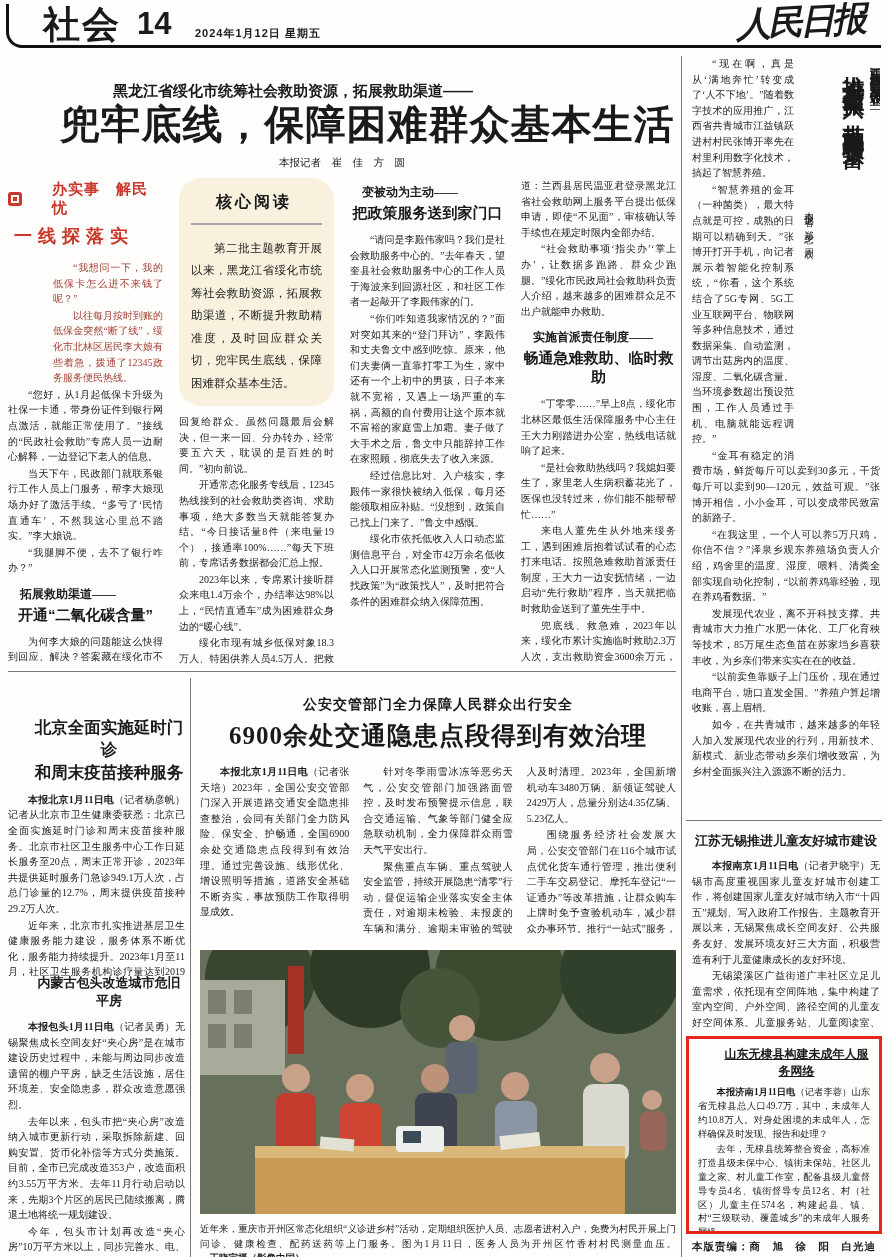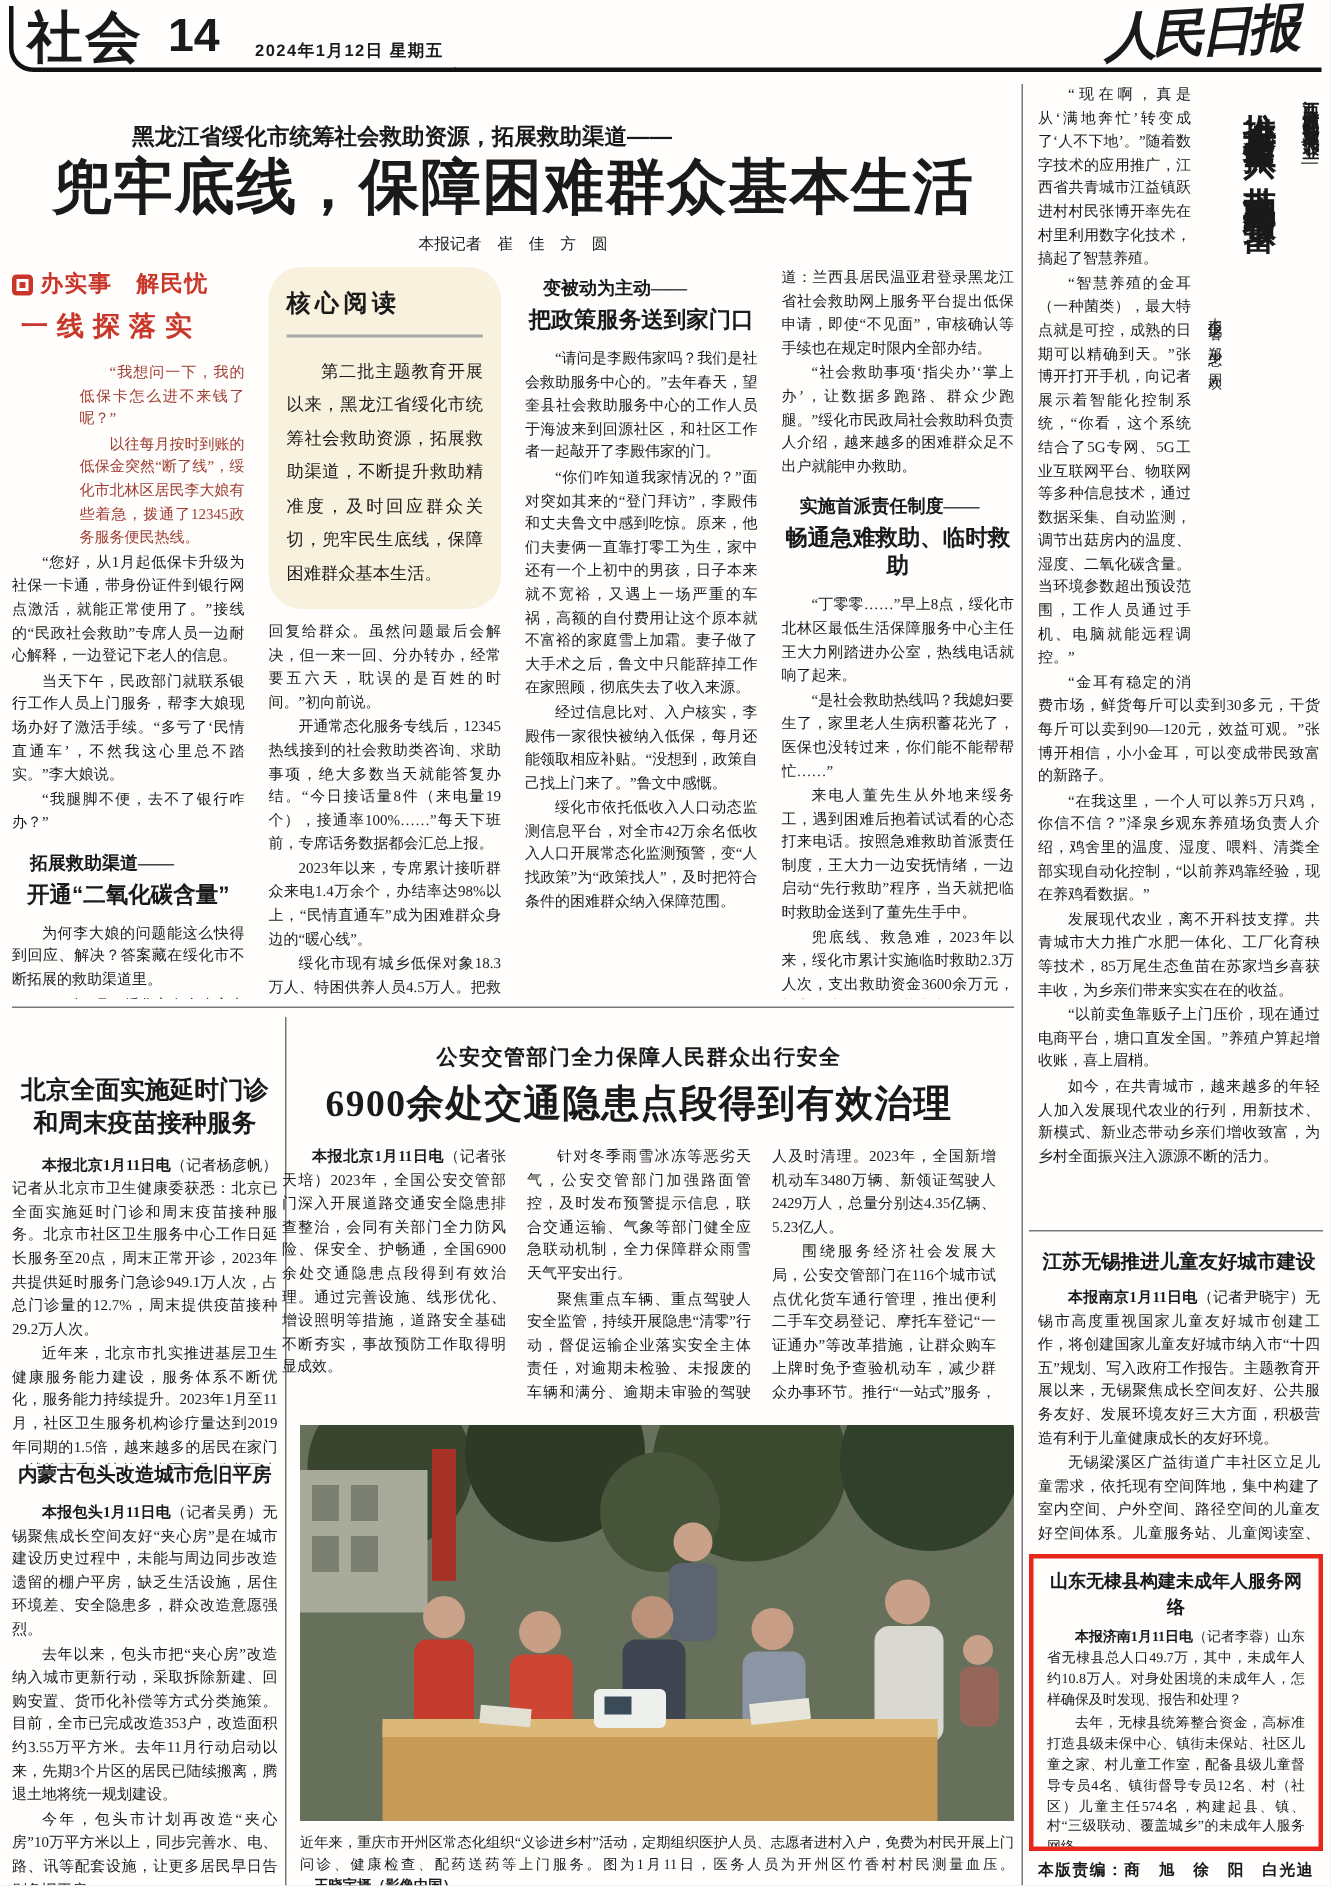--- a/index.html
+++ b/index.html
@@ -1,20 +1,20 @@
 <!DOCTYPE html>
 <html><head>
 <meta charset="utf-8">
 <style>
   * { margin:0; padding:0; box-sizing:border-box; }
   html,body { background:#e9e9e9; }
   body { width:887px; height:1257px; font-family:"Liberation Serif","DejaVu Serif",serif; color:#1a1a1a; }
   #page { position:relative; width:887px; height:1257px; background:#fffefc; overflow:hidden; }
   .abs { position:absolute; }
-  .sans { font-family:"Liberation Sans","DejaVu Sans",sans-serif; }
+  .sans { font-family:"Liberation Sans","DejaVu Sans",sans-serif;margin-left:25px; }
   .p { font-size:10px; line-height:1.56; text-align:justify; text-indent:2em; margin-bottom:1px; }
   .p.red { color:#a03d31;margin-left:45px; }
   .p.noind { text-indent:0; }
   .dl { font-weight:bold; }
   .clip { overflow:hidden; }
   
   .bracket { position:absolute; left:6px; top:4px; width:298px; height:44px;
              border-left:3px solid #111; border-bottom:3px solid #111; border-bottom-left-radius:16px; }
   .rule-top { position:absolute; left:303px; top:45px; width:578px; height:3px; background:#111; }
   .section-name { left:18px; top:0px; font-size:37px; font-weight:bold; letter-spacing:2px; }
@@ -39,42 +39,42 @@
   .core-box { background:#f8f1de; padding:14px 12px 12px; margin-bottom:8px;border-radius:22px; }
   .core-title { font-size:16px; font-weight:bold; letter-spacing:3px; }
   .core-div { height:2px; background:#a9a9a9; margin:10px 0 12px; }
   .core-text { font-size:11.5px; line-height:1.95; text-align:justify; text-indent:2em; }
   .xh-k { font-size:12px; font-weight:bold; margin:10px 0 3px; text-indent:1em; }
   .xh { font-size:15px; font-weight:bold; text-align:center; margin:0 0 9px; font-family:"Liberation Sans",sans-serif; }
   
   .bj-col { left:8px; top:704px; width:177px; height:272px; padding-top:12px; }
   .bj-h { text-align:center; font-size:16.5px; font-weight:bold; line-height:1.35; }
   .bj-h2 { margin-bottom:9px; }
-  .traffic { left:188px; top:682px; width:476px; }
+  .traffic { left:200px; top:682px; width:476px; }
   .traffic-k { text-align:center; font-size:14px; font-weight:bold; margin-top:14px; letter-spacing:1px; }
   .traffic-h { text-align:center; font-size:25px; font-weight:bold; margin:5px 0 12px; letter-spacing:1px; }
   .traffic-body { column-count:3; column-gap:14px; height:178px; overflow:hidden; }
   .nm-col { left:8px; top:962px; width:177px; height:295px; padding-top:12px; }
   .nm-h { text-align:center; font-size:13px; font-weight:bold; margin-bottom:9px; }
   
   .photo { left:200px; top:950px; width:476px; height:264px; background:#66705a; }
   .caption { left:200px; top:1222px; width:476px; font-size:9.5px; line-height:1.55; text-align:justify; }
   .credit { font-weight:bold; margin-left:1em; white-space:nowrap; }
   
   .jx { left:692px; top:56px; width:188px; height:762px; overflow:hidden; }
   .jx-float { float:right; width:78px; height:398px; margin:2px 0 6px 8px; display:flex; justify-content:space-between; }
   .vert { writing-mode:vertical-rl; text-orientation:upright; }
   .jx-byline { font-size:9.5px; letter-spacing:2px; padding-top:146px; }
   .jx-headline { font-size:22px; font-weight:bold; letter-spacing:3px; line-height:1.25; }
   .jx-kicker { font-size:11px; font-weight:bold; letter-spacing:2px; height:250px; }
   .wx { left:692px; top:828px; width:188px; height:204px; overflow:hidden; }
   .wx-h { text-align:center; font-size:13px; font-weight:bold; margin:4px 0 8px; }
   .redbox { left:686px; top:1036px; width:196px; height:198px; border:3px solid #e8271b; padding:7px 9px; overflow:hidden; background:#fffefc; }
   .redbox .p { font-size:9.3px; line-height:1.5; }
-  .redbox-h { text-align:center; font-size:12px; font-weight:bold; margin-bottom:6px; }
+  .redbox-h { text-align:center; font-size:12px; font-weight:bold; margin-bottom:6px;text-decoration:underline; }
   .editors { left:686px; top:1240px; width:196px; text-align:center; font-size:10.5px; font-weight:bold; letter-spacing:1px; }
 </style>
 </head>
 <body>
 
 <div id="page">
 
   <div class="bracket"></div>
   <div class="rule-top"></div>
   <div class="abs section-name sans">社会</div>

